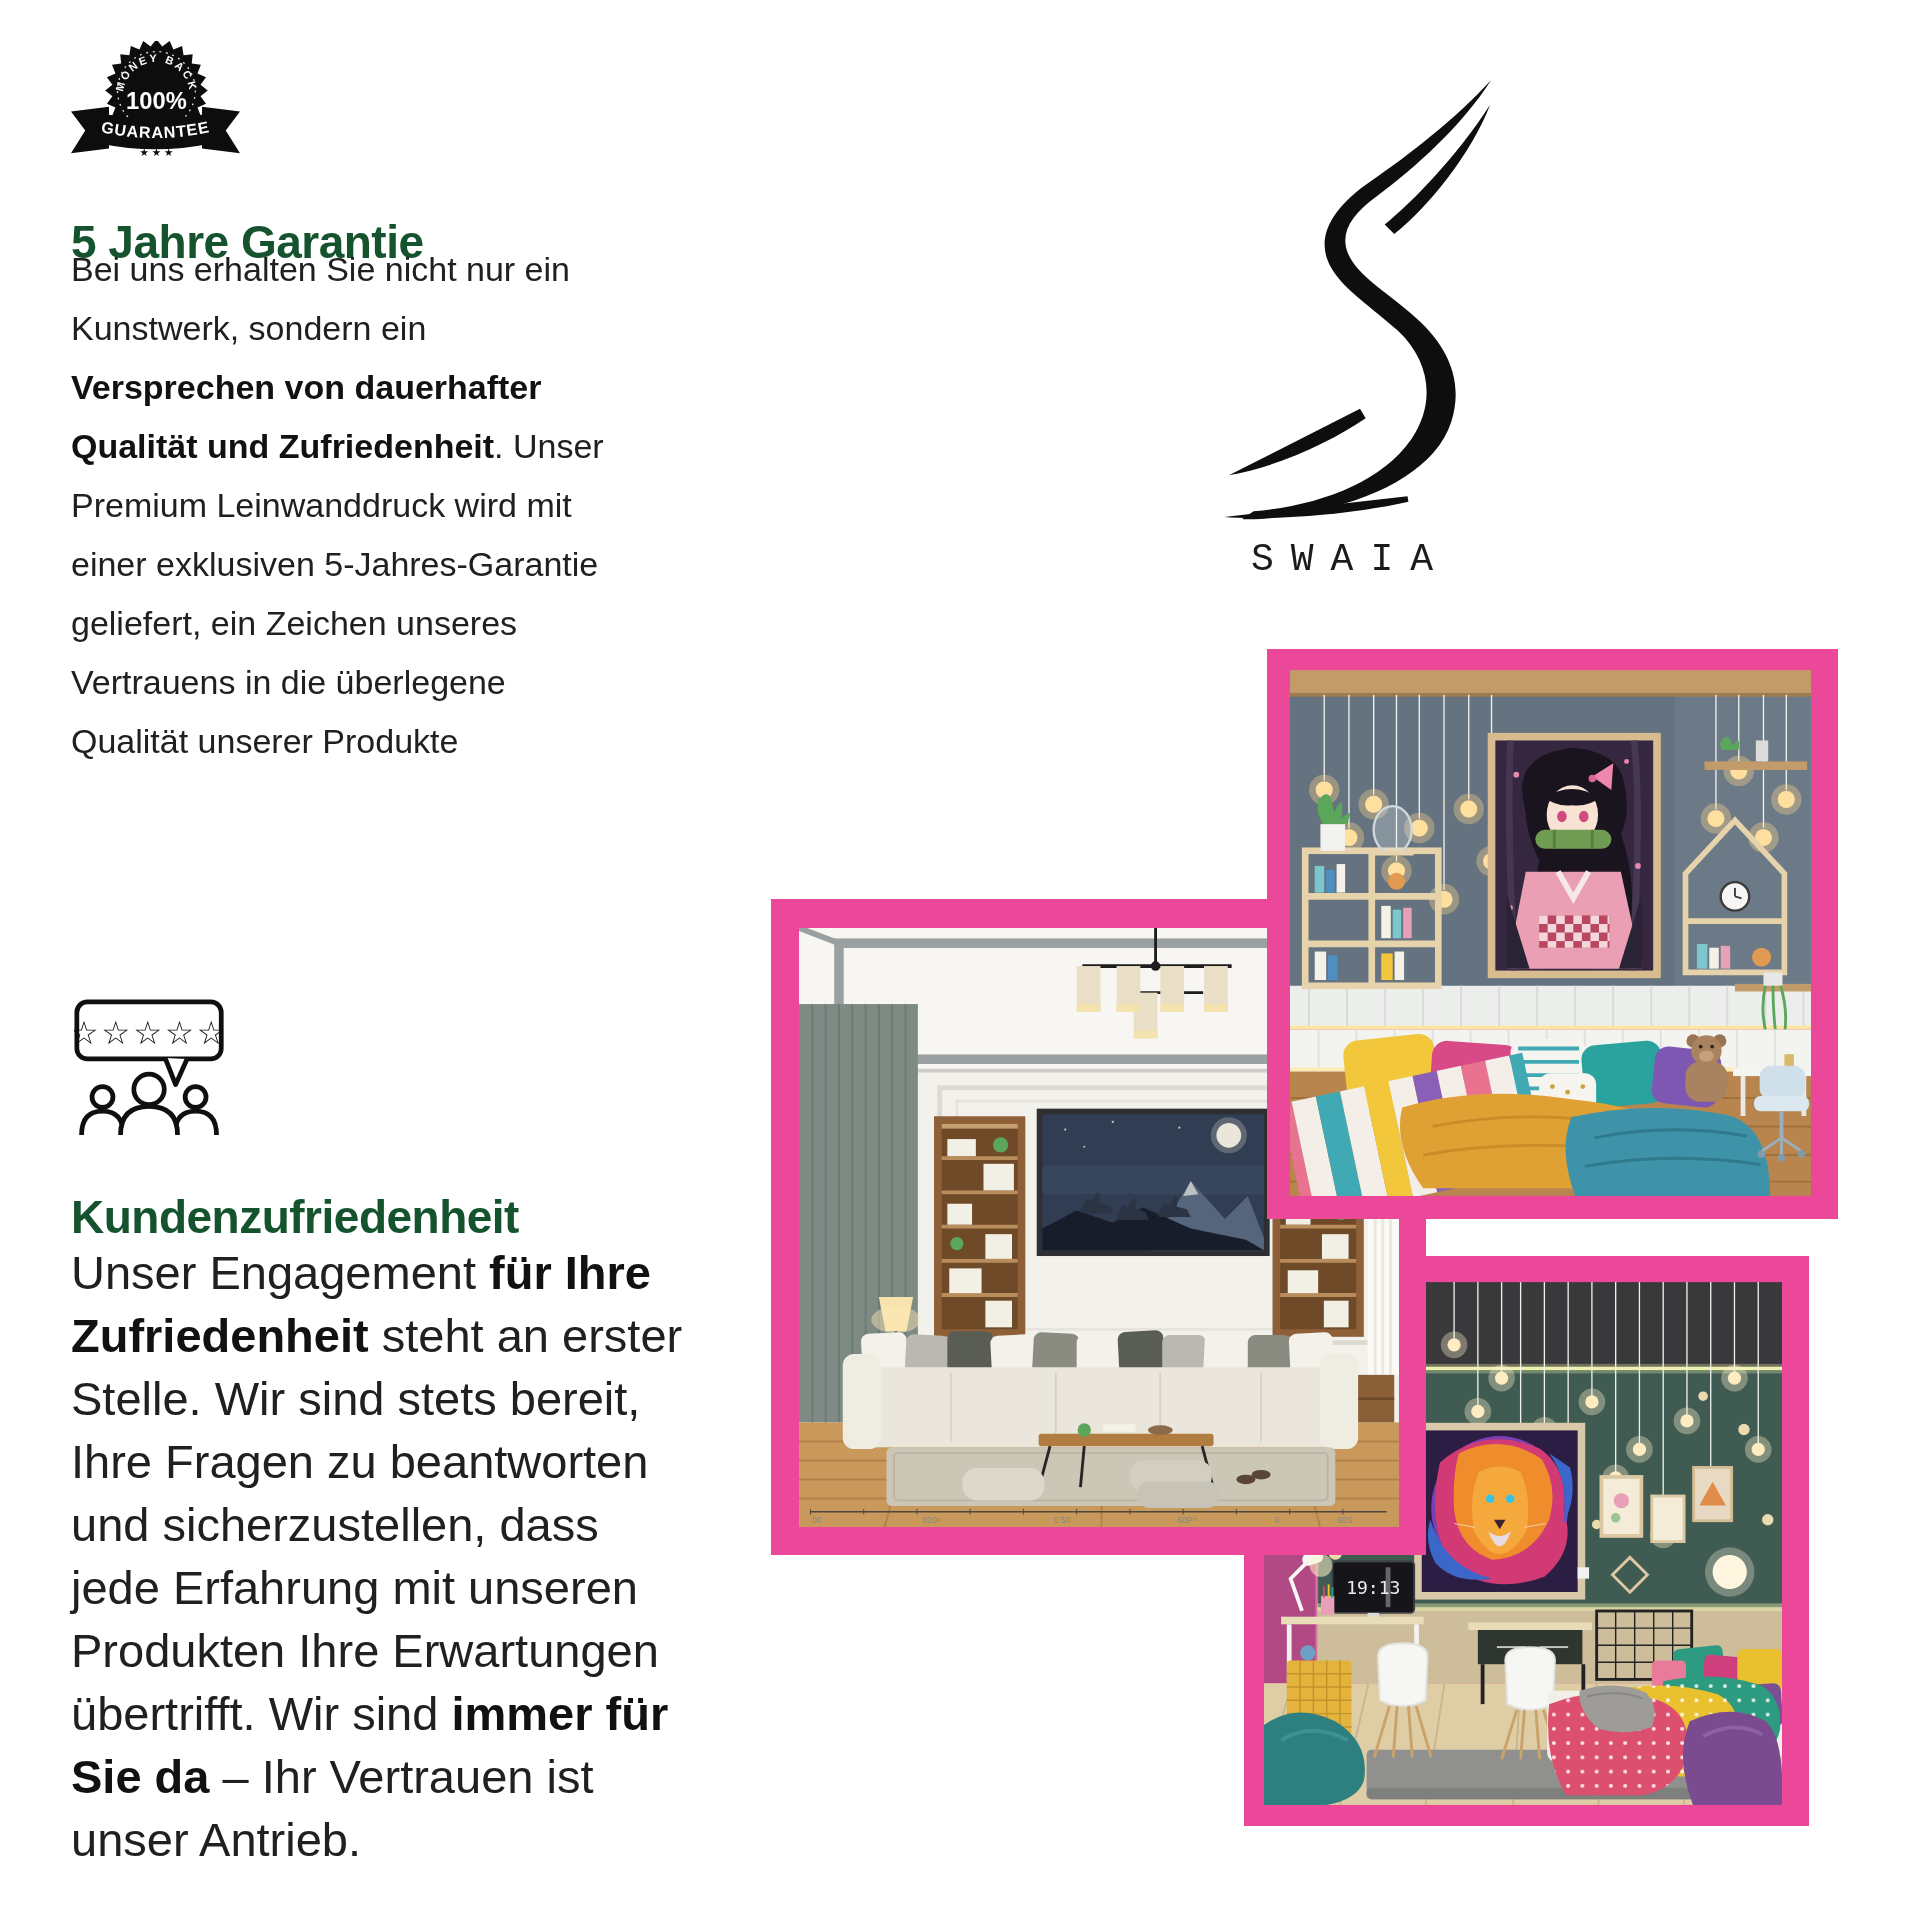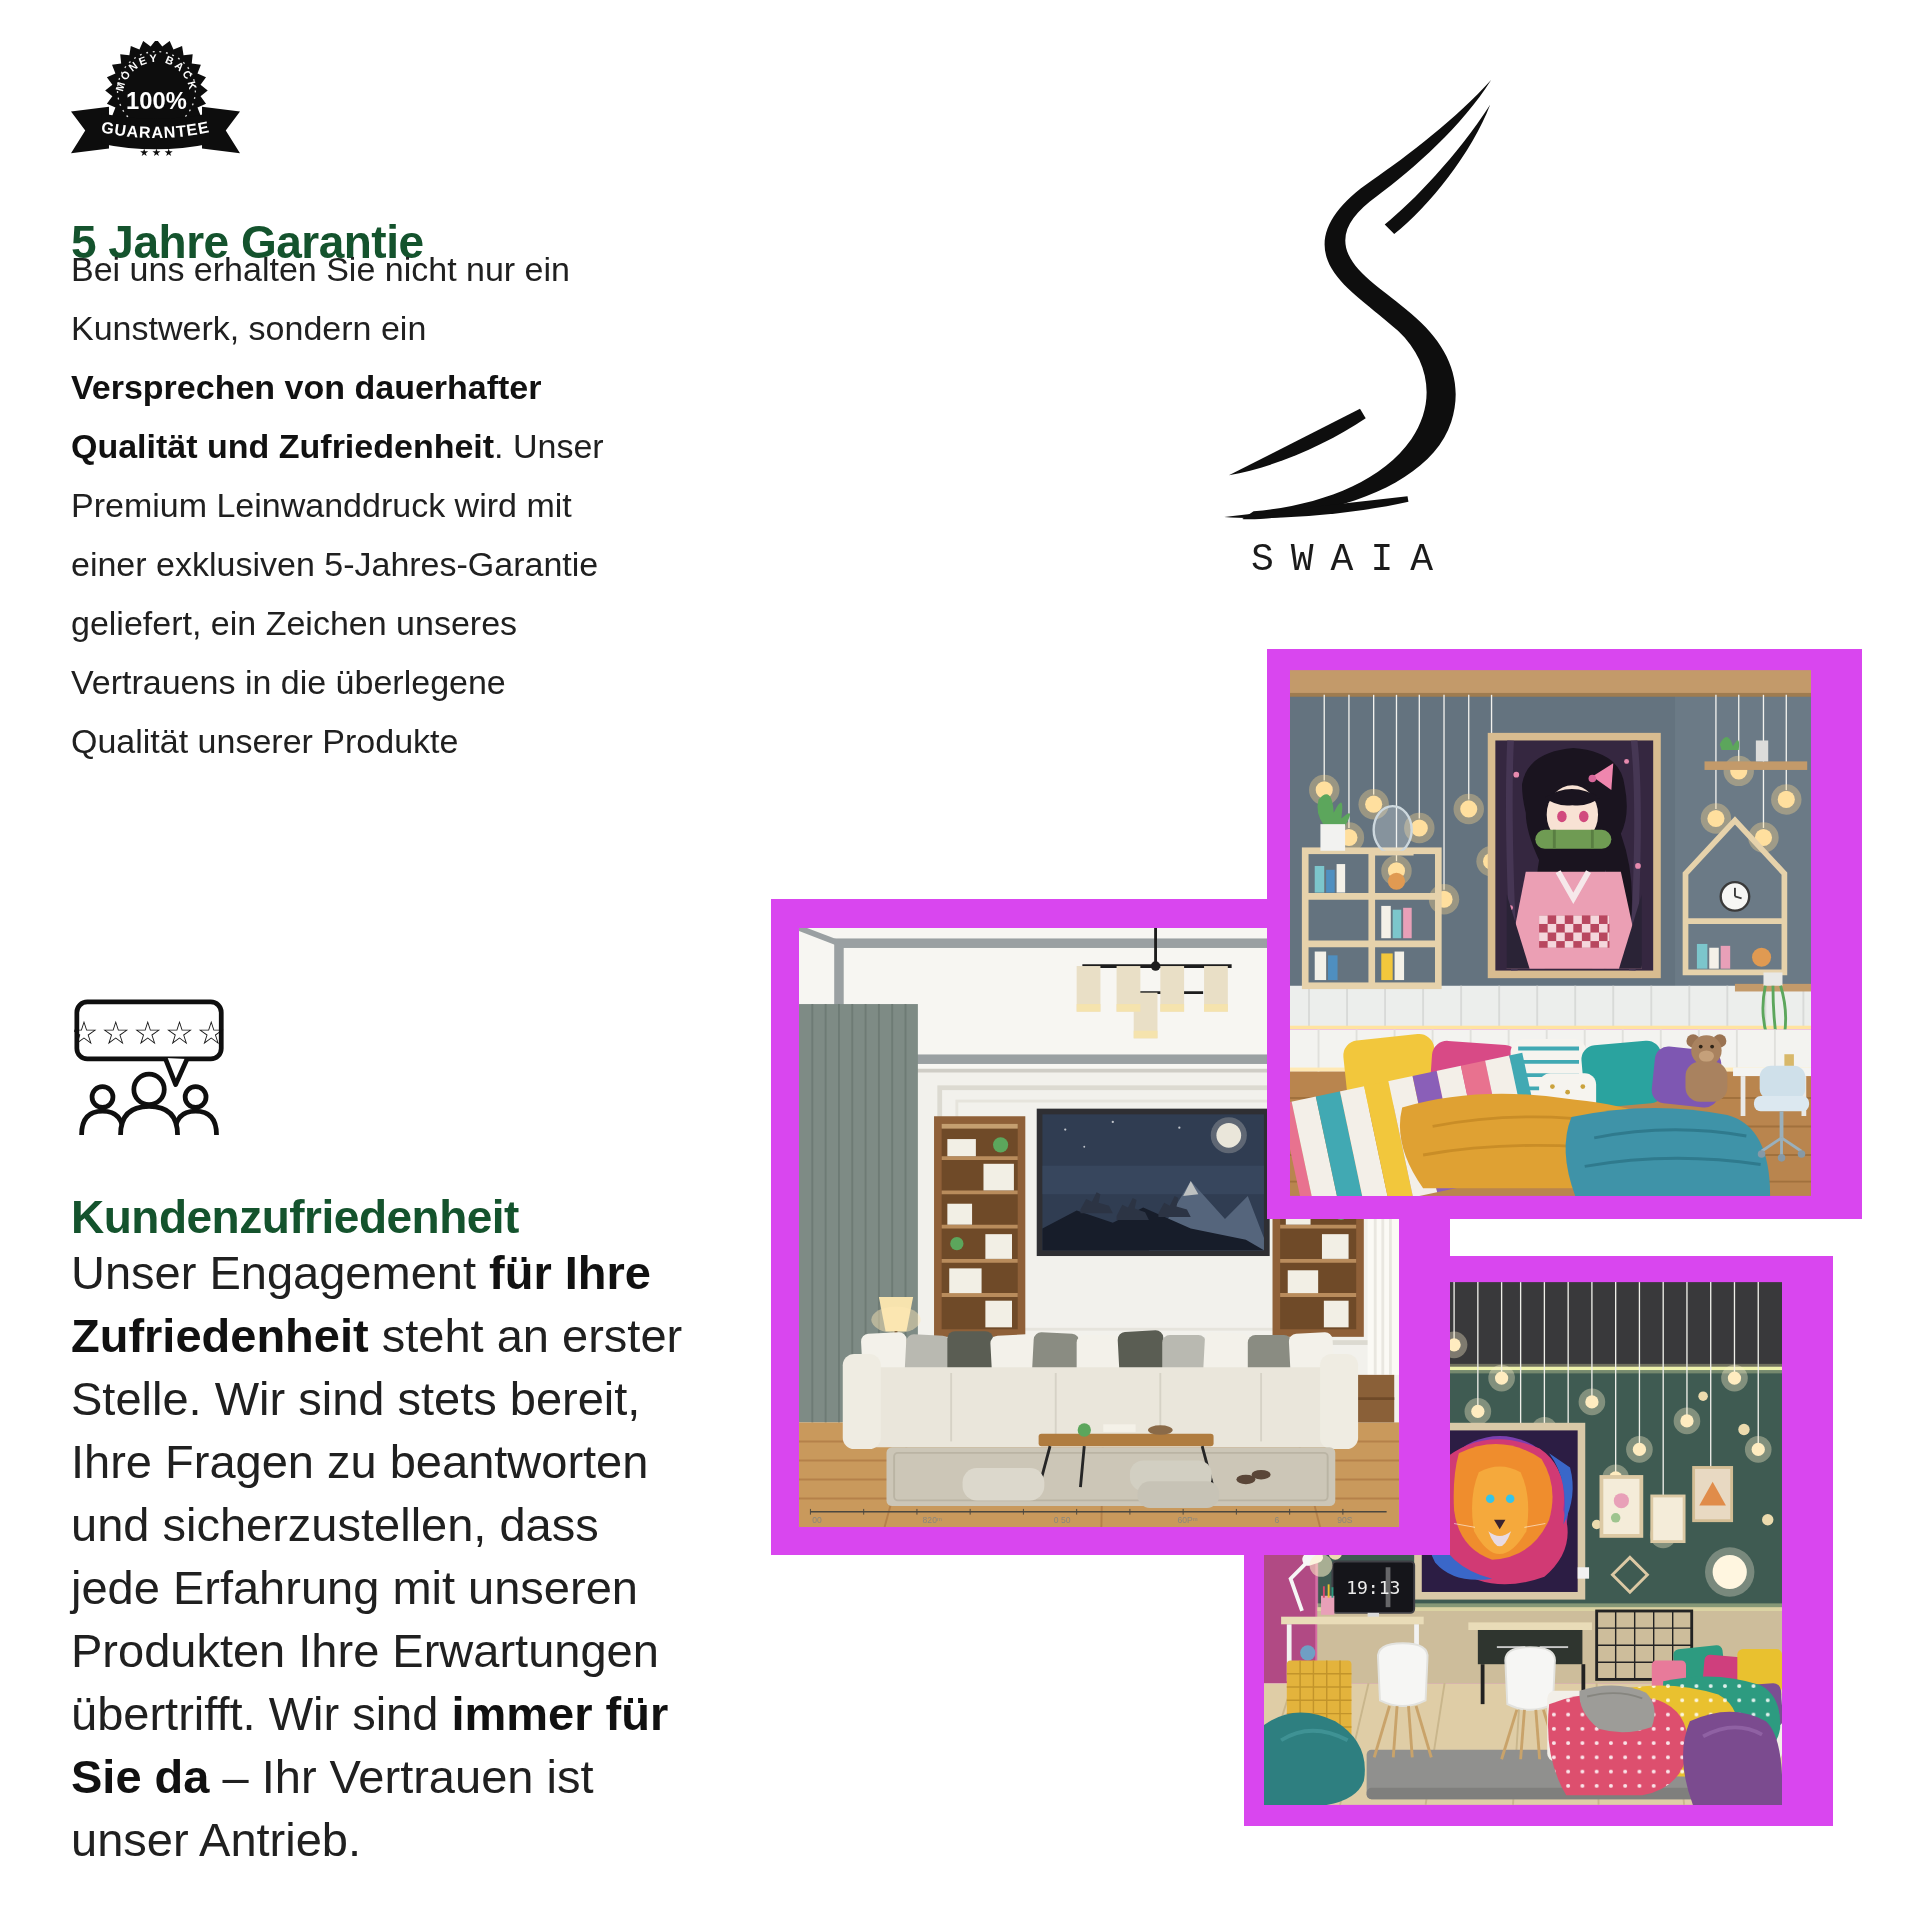--- a/index.html
+++ b/index.html
@@ -3,21 +3,21 @@
 <meta charset="utf-8">
 <style>
   html,body{margin:0;padding:0;background:#fff;}
   .page{position:relative;width:1926px;height:1926px;background:#ffffff;overflow:hidden;
         font-family:"Liberation Sans",sans-serif;color:#141414;}
   .abs{position:absolute;}
   .heading{font-weight:800;font-size:46px;letter-spacing:-0.5px;color:#14532d;line-height:1.1;}
   .para{font-size:34px;line-height:59px;color:#202020;font-weight:400;}
   .para .b{font-weight:700;color:#111;}
   .para2{font-size:47px;line-height:63px;width:623px;}
-  .panel{background:#d946ef;padding-left:24px;}
+  .panel{background:#ec4899;}
   .wordmark{font-family:Liberation Mono, monospace;font-size:38px;letter-spacing:17px;
             color:#1b1b1b;text-align:center;width:285px;}
   svg text{font-family:"Liberation Sans",sans-serif;}
   .mono{font-family:"DejaVu Sans Mono",monospace;}
 </style>
 </head>
 <body>
 
 <main class="page">
 

